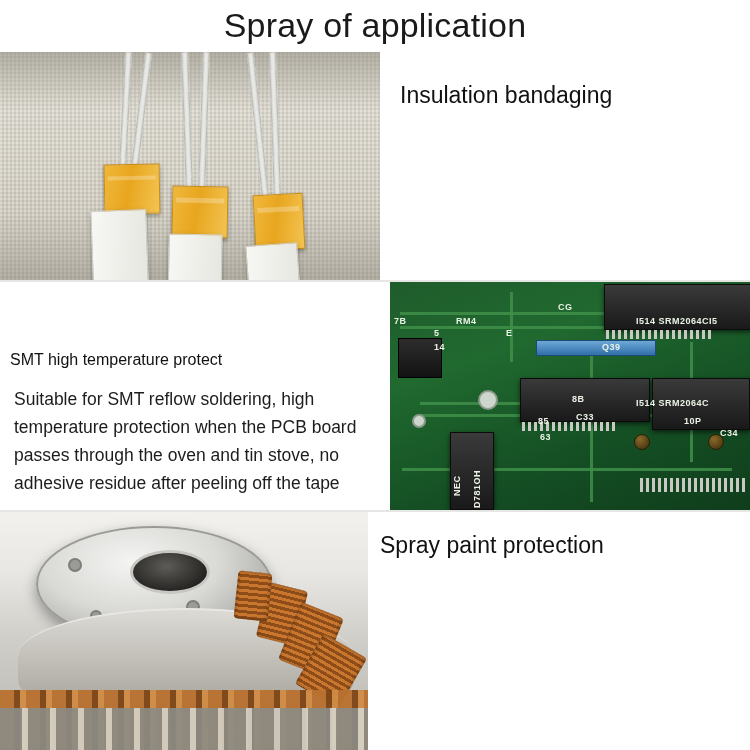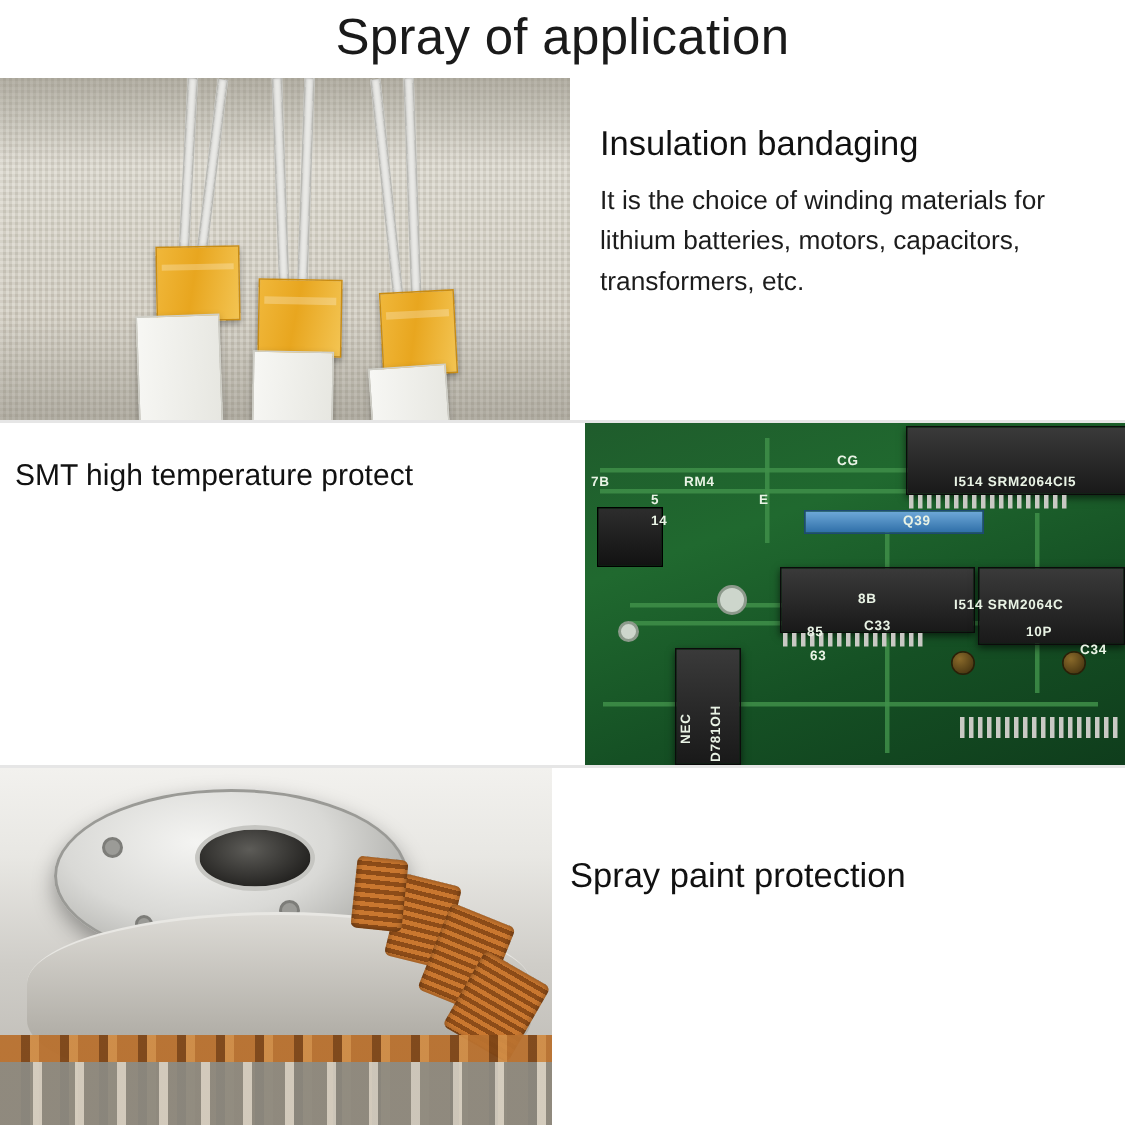--- a/index.html
+++ b/index.html
@@ -34,31 +34,31 @@
   .row3 { top: 512px; height: 238px; }
 
   .cell-img { position: absolute; top: 0; height: 100%; overflow: hidden; }
   .cell-txt { position: absolute; top: 0; height: 100%; overflow: hidden; background:#fff; }
 
   .r1-img { left: 0; width: 380px; }
   .r1-txt { left: 380px; width: 382px; padding: 28px 14px 0 20px; }
   .r2-txt { left: 0; width: 390px; padding: 20px 12px 0 14px; }
   .r2-img { left: 390px; width: 360px; }
   .r3-img { left: 0; width: 368px; }
-  .r3-txt { left: 368px; width: 382px; padding: 56px 12px 0 12px; }
+  .r3-txt { left: 368px; width: 382px; padding: 18px 12px 0 12px; }
 
   .head {
     font-size: 23px;
     font-weight: 400;
     color: #111;
     line-height: 30px;
     margin-bottom: 10px;
     white-space: nowrap;
   }
-  .head.smt { font-size: 20px; margin-left: -4px; }
+  .head.smt { font-size: 16px; margin-left: -4px; margin-top: 43px; }
   .body {
     font-size: 17.5px;
     line-height: 27px;
     color: #1c1c1c;
   }
   .body.smt { font-size: 17.5px; line-height: 28px; }
 
   
   .ph1 { position:absolute; inset:0; background:
       linear-gradient(180deg,#dfdcd2 0%, #d6d2c6 40%, #cfcabd 70%, #d9d5ca 100%); }
@@ -169,28 +169,28 @@
         <div class="ytape yt3"></div>
 
         <div class="wstrip ws1"></div>
         <div class="wstrip ws2"></div>
         <div class="wstrip ws3"></div>
       </div>
     </div>
 
     <div class="cell-txt r1-txt">
       <div class="head">Insulation bandaging</div>
-      <div class="body">It is the choice of winding materials for lithium batteries, motors, capacitors, transformers, etc.</div>
     </div>
   </div>
 
   <div class="row row2">
 
     <div class="cell-txt r2-txt">
       <div class="head smt">SMT high temperature protect</div>
+      <div class="body smt">Suitable for SMT reflow soldering, high temperature protection when the PCB board passes through the oven and tin stove, no adhesive residue after peeling off the tape</div>
     </div>
 
     <div class="cell-img r2-img">
       <div class="ph2">
 
         <div class="trace" style="left:10px;top:30px;width:340px;height:3px;"></div>
         <div class="trace" style="left:10px;top:44px;width:300px;height:3px;"></div>
         <div class="trace" style="left:30px;top:120px;width:320px;height:3px;"></div>
         <div class="trace" style="left:30px;top:132px;width:290px;height:3px;"></div>
         <div class="trace" style="left:12px;top:186px;width:330px;height:3px;"></div>

